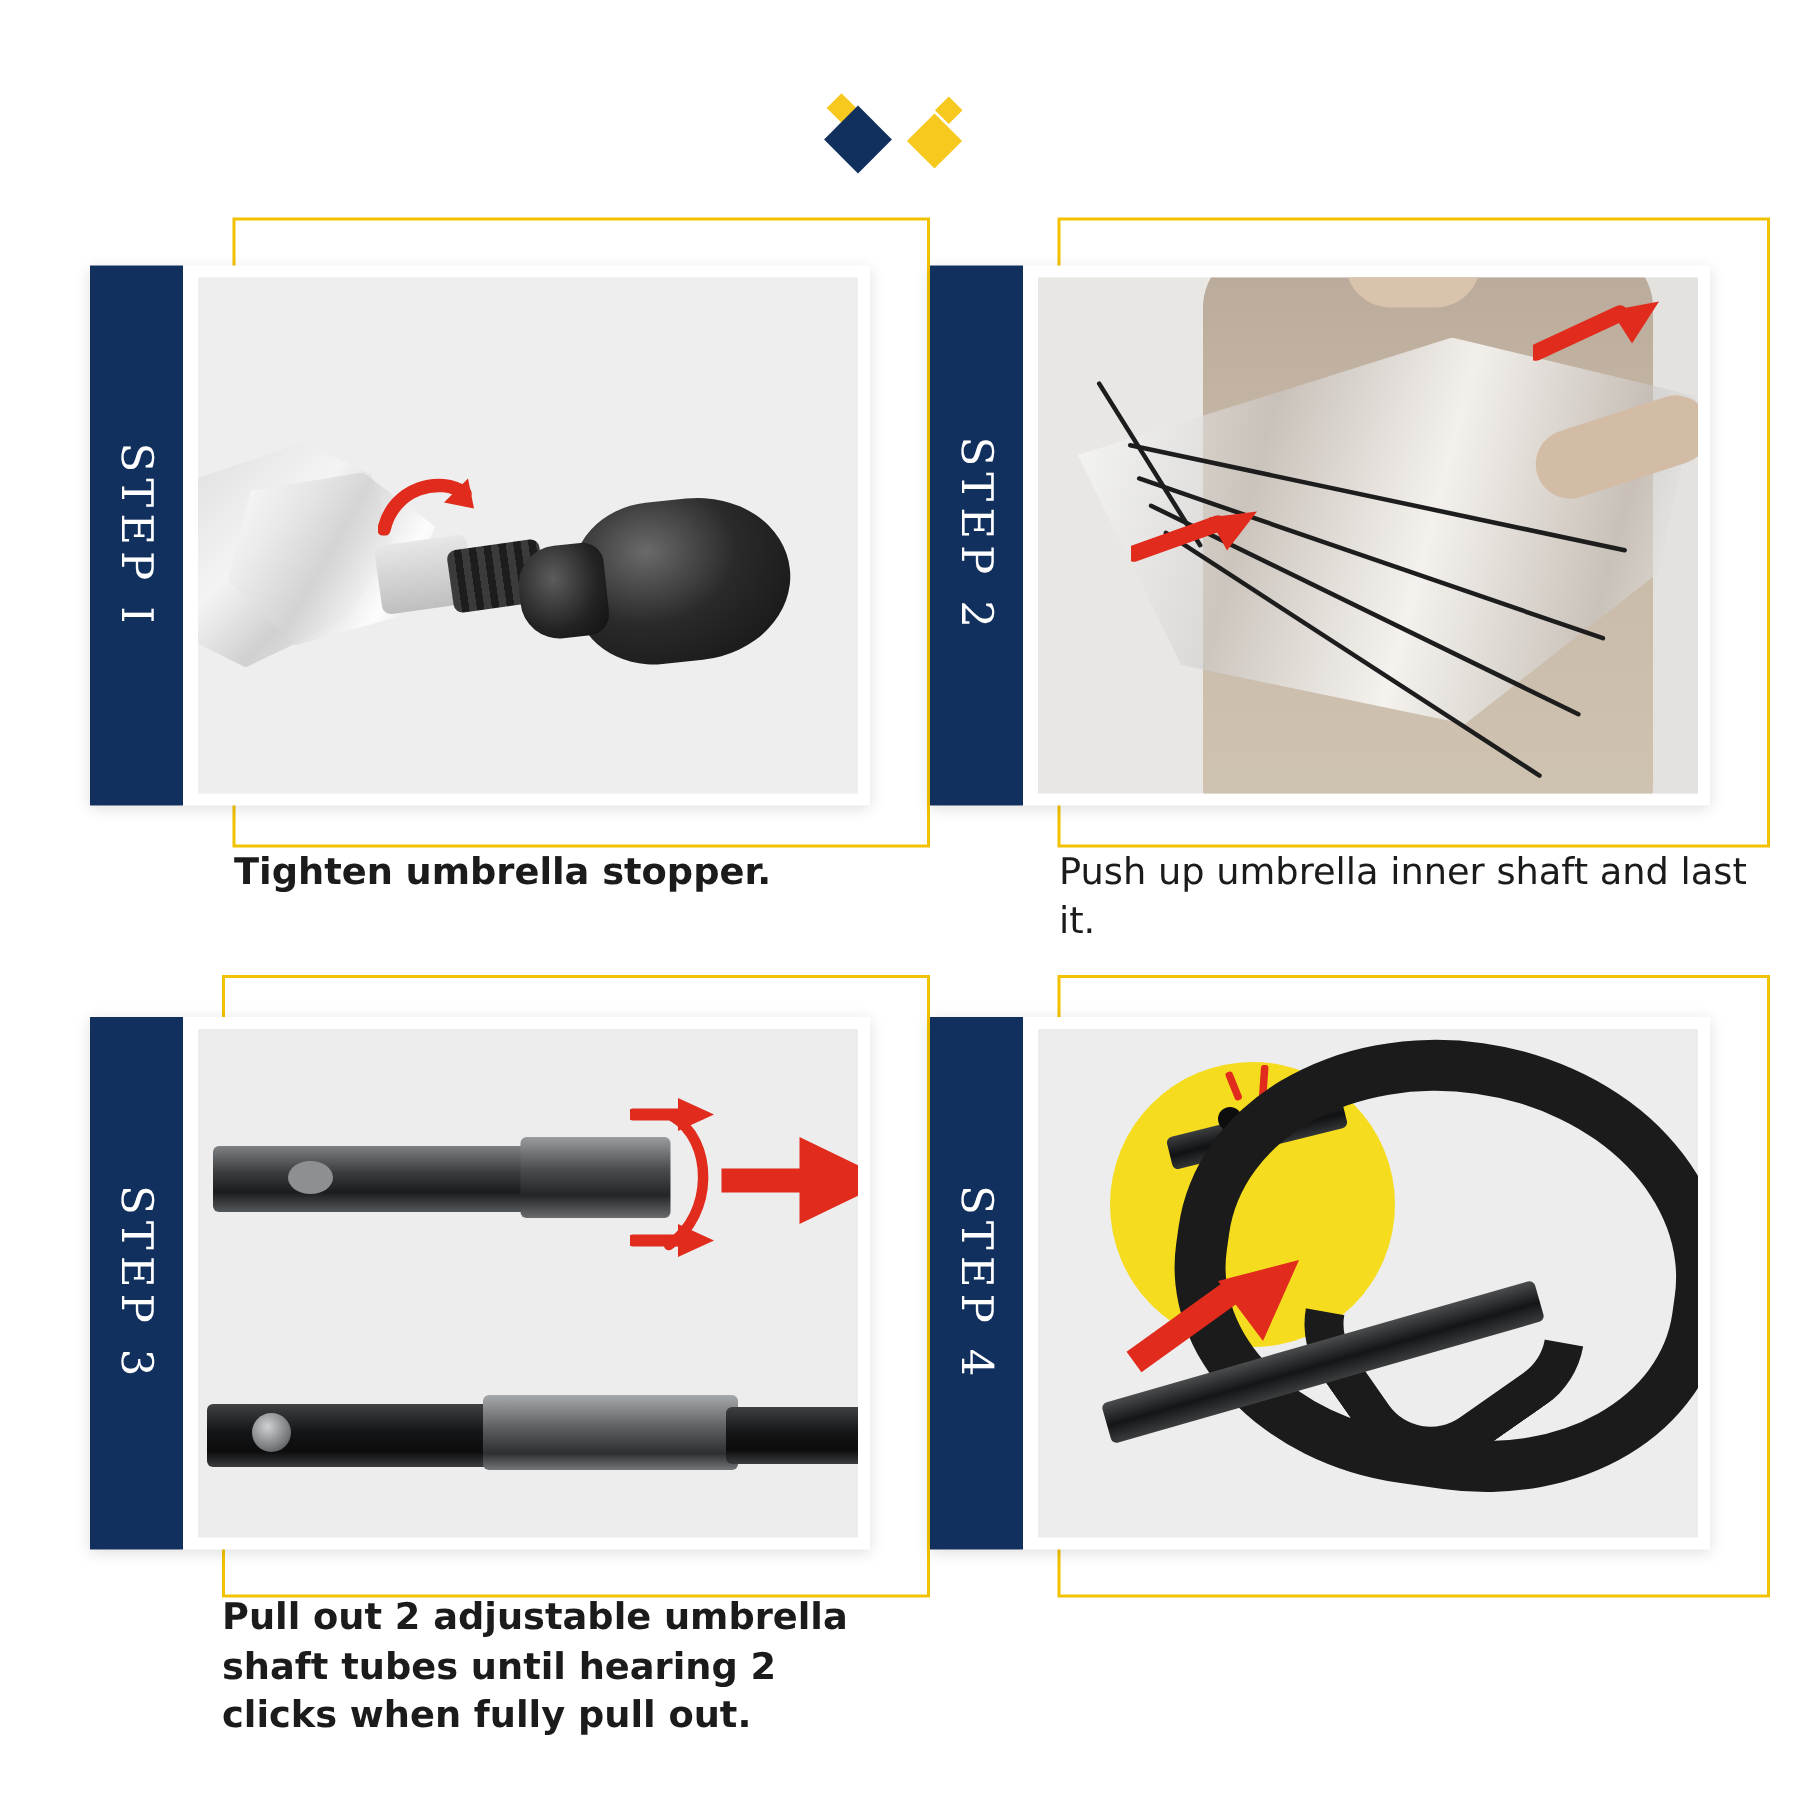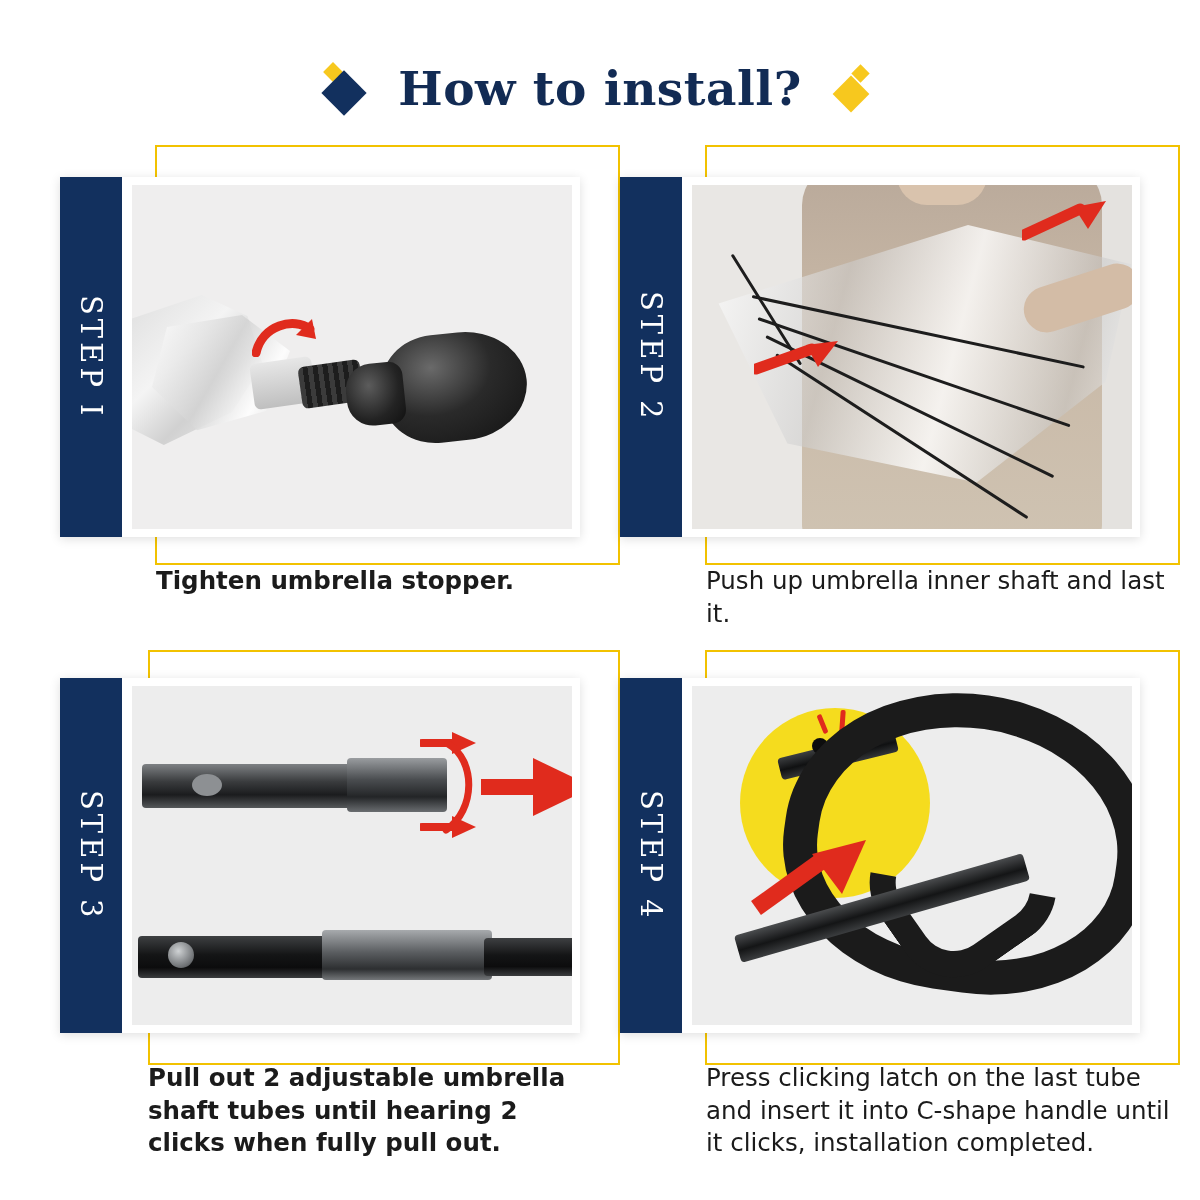--- a/index.html
+++ b/index.html
@@ -277,21 +277,20 @@
   .spark { position:absolute; background:#e02b1d; border-radius:2px; }
 </style>
 </head>
 <body>
 
 <div class="title-row">
   <div class="diamond-left">
     <div class="small"></div>
     <div class="big"></div>
   </div>
-  <div class="title-text">How to install?</div>
   <div class="diamond-right">
     <div class="small"></div>
     <div class="big"></div>
   </div>
 </div>
 
 <div class="step" style="left:60px; top:145px; width:520px; height:480px;">
   <div class="corner-frame" style="left:95px; top:0px; width:465px; height:420px;"></div>
   <div class="card" style="left:0px; top:32px; width:520px; height:360px;">
     <div class="label-bar">
@@ -404,14 +403,13 @@
         <div class="s4-handle"></div>
         <div class="s4-hook"></div>
         <div class="s4-shaft"></div>
         <svg style="position:absolute; left:58px; top:150px; width:120px; height:80px;" viewBox="0 0 120 80">
           <path d="M6 72 L70 26" stroke="#e02b1d" stroke-width="17" stroke-linecap="butt"></path>
           <path d="M116 4 L92 58 L62 18 Z" fill="#e02b1d"></path>
         </svg>
       </div>
     </div>
   </div>
-  <div class="caption" style="left:86px; top:412px; width:470px;">Press clicking latch on the last tube and insert it into C-shape handle until it clicks, installation completed.</div>
 </div>
 
 </body></html>

